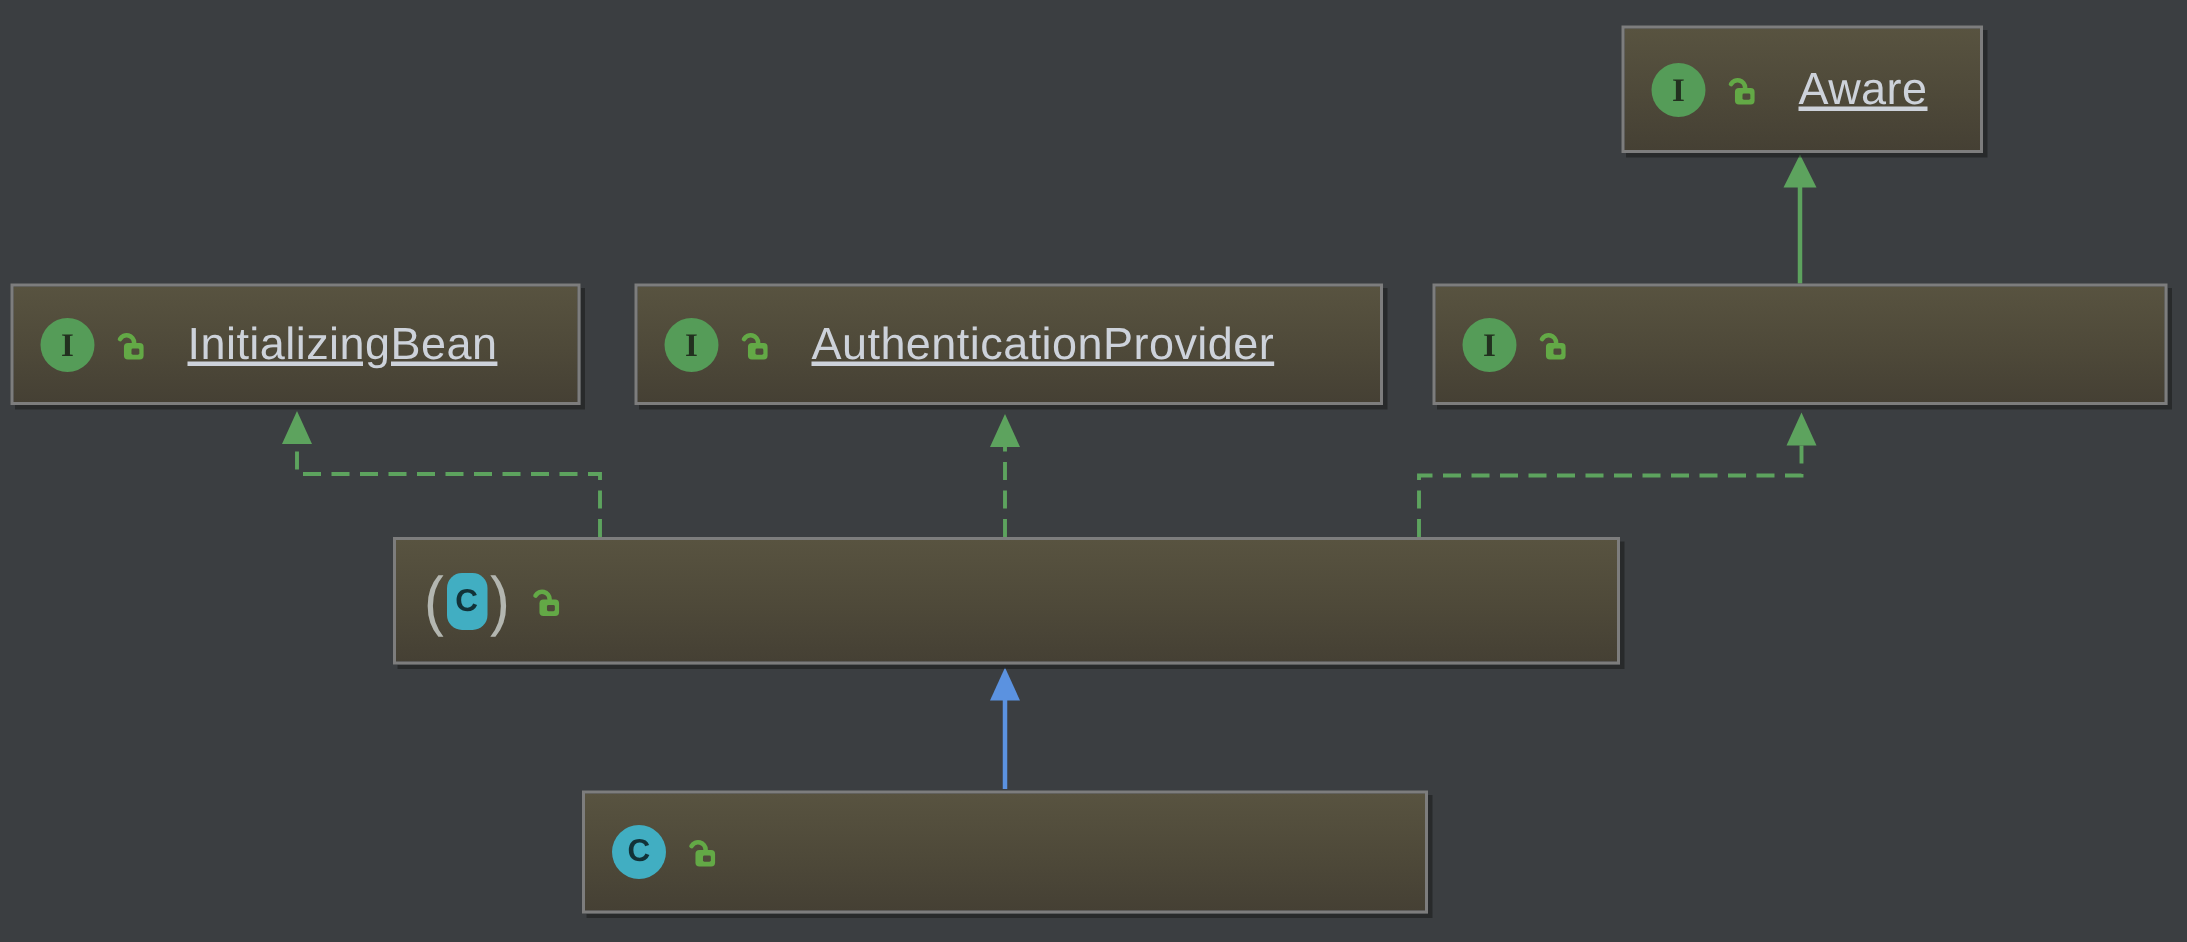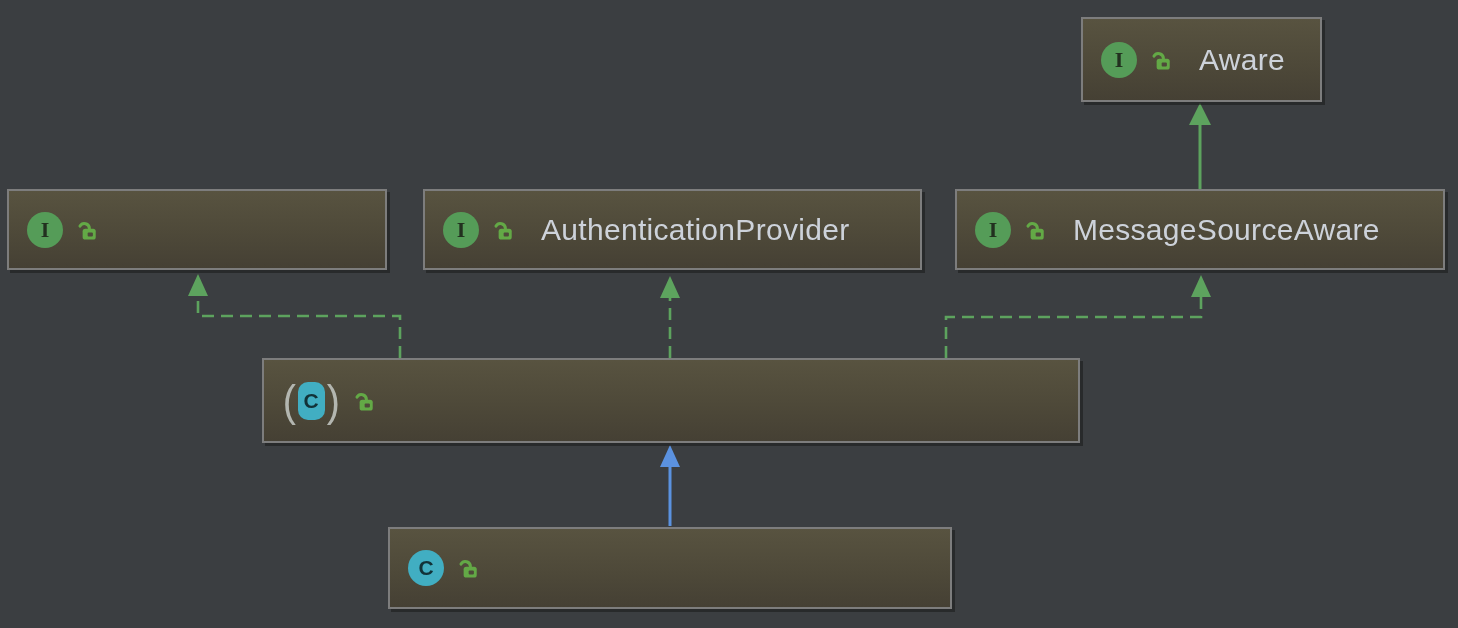--- a/index.html
+++ b/index.html
@@ -15,21 +15,21 @@
   .node{
     position:absolute;z-index:2;
     display:flex;align-items:center;
     gap:14px;padding:0 18px;box-sizing:border-box;
     background:linear-gradient(180deg,#585340 0%,#4e4939 55%,#454034 100%);
     border:2px solid #7d7d7d;
     box-shadow:3px 3px 0 rgba(18,18,18,0.45);
     color:#cdd2da;font-size:30px;
     cursor:default;white-space:nowrap;
   }
-  .node .label{margin-left:12px;letter-spacing:0.3px;}
+  .node .label{margin-left:12px;letter-spacing:0.3px;text-decoration:underline;}
   .badge{
     width:36px;height:36px;border-radius:50%;
     display:flex;align-items:center;justify-content:center;
     flex:0 0 auto;
   }
   .iface{background:#559c58;}
   .iface span{font-family:"Liberation Serif",serif;font-weight:700;font-size:22px;color:#22301f;}
   .clazz{background:#41aec2;}
   .clazz span{font-weight:700;font-size:21px;color:#123238;}
   .abstract-icon{display:flex;align-items:center;flex:0 0 auto;}
@@ -91,20 +91,21 @@
 
   <div class="node" style="left:7px;top:189px;width:380px;height:81px;">
     <span class="badge iface">
         <span>I</span>
       </span>
     <svg class="lock" width="24" height="24" viewBox="0 0 22 22">
       <path d="M13.2 9.6 A4.6 4.6 0 0 0 4.6 7.4" fill="none" stroke="#63a946" stroke-width="2.8" stroke-linecap="round"></path>
       <rect x="7" y="9.8" width="12" height="10" rx="2.4" fill="#63a946"></rect>
       <rect x="11.6" y="13.2" width="4.8" height="3.8" rx="0.9" fill="#4e4a3a"></rect>
     </svg>
+    <span class="label">InitializingBean</span>
   </div>
 
   <div class="node" style="left:423px;top:189px;width:499px;height:81px;">
     <span class="badge iface">
         <span>I</span>
       </span>
     <svg class="lock" width="24" height="24" viewBox="0 0 22 22">
       <path d="M13.2 9.6 A4.6 4.6 0 0 0 4.6 7.4" fill="none" stroke="#63a946" stroke-width="2.8" stroke-linecap="round"></path>
       <rect x="7" y="9.8" width="12" height="10" rx="2.4" fill="#63a946"></rect>
       <rect x="11.6" y="13.2" width="4.8" height="3.8" rx="0.9" fill="#4e4a3a"></rect>
@@ -114,21 +115,20 @@
 
   <div class="node" style="left:955px;top:189px;width:490px;height:81px;">
     <span class="badge iface">
         <span>I</span>
       </span>
     <svg class="lock" width="24" height="24" viewBox="0 0 22 22">
       <path d="M13.2 9.6 A4.6 4.6 0 0 0 4.6 7.4" fill="none" stroke="#63a946" stroke-width="2.8" stroke-linecap="round"></path>
       <rect x="7" y="9.8" width="12" height="10" rx="2.4" fill="#63a946"></rect>
       <rect x="11.6" y="13.2" width="4.8" height="3.8" rx="0.9" fill="#4e4a3a"></rect>
     </svg>
-    <span class="label">MessageSourceAware</span>
   </div>
 
   <div class="node" style="left:262px;top:358px;width:818px;height:85px;">
     <span class="abstract-icon">
       <span class="paren">(</span>
       <span class="cbox">C</span>
       <span class="paren">)</span>
     </span>
     <svg class="lock" width="24" height="24" viewBox="0 0 22 22">
       <path d="M13.2 9.6 A4.6 4.6 0 0 0 4.6 7.4" fill="none" stroke="#63a946" stroke-width="2.8" stroke-linecap="round"></path>

